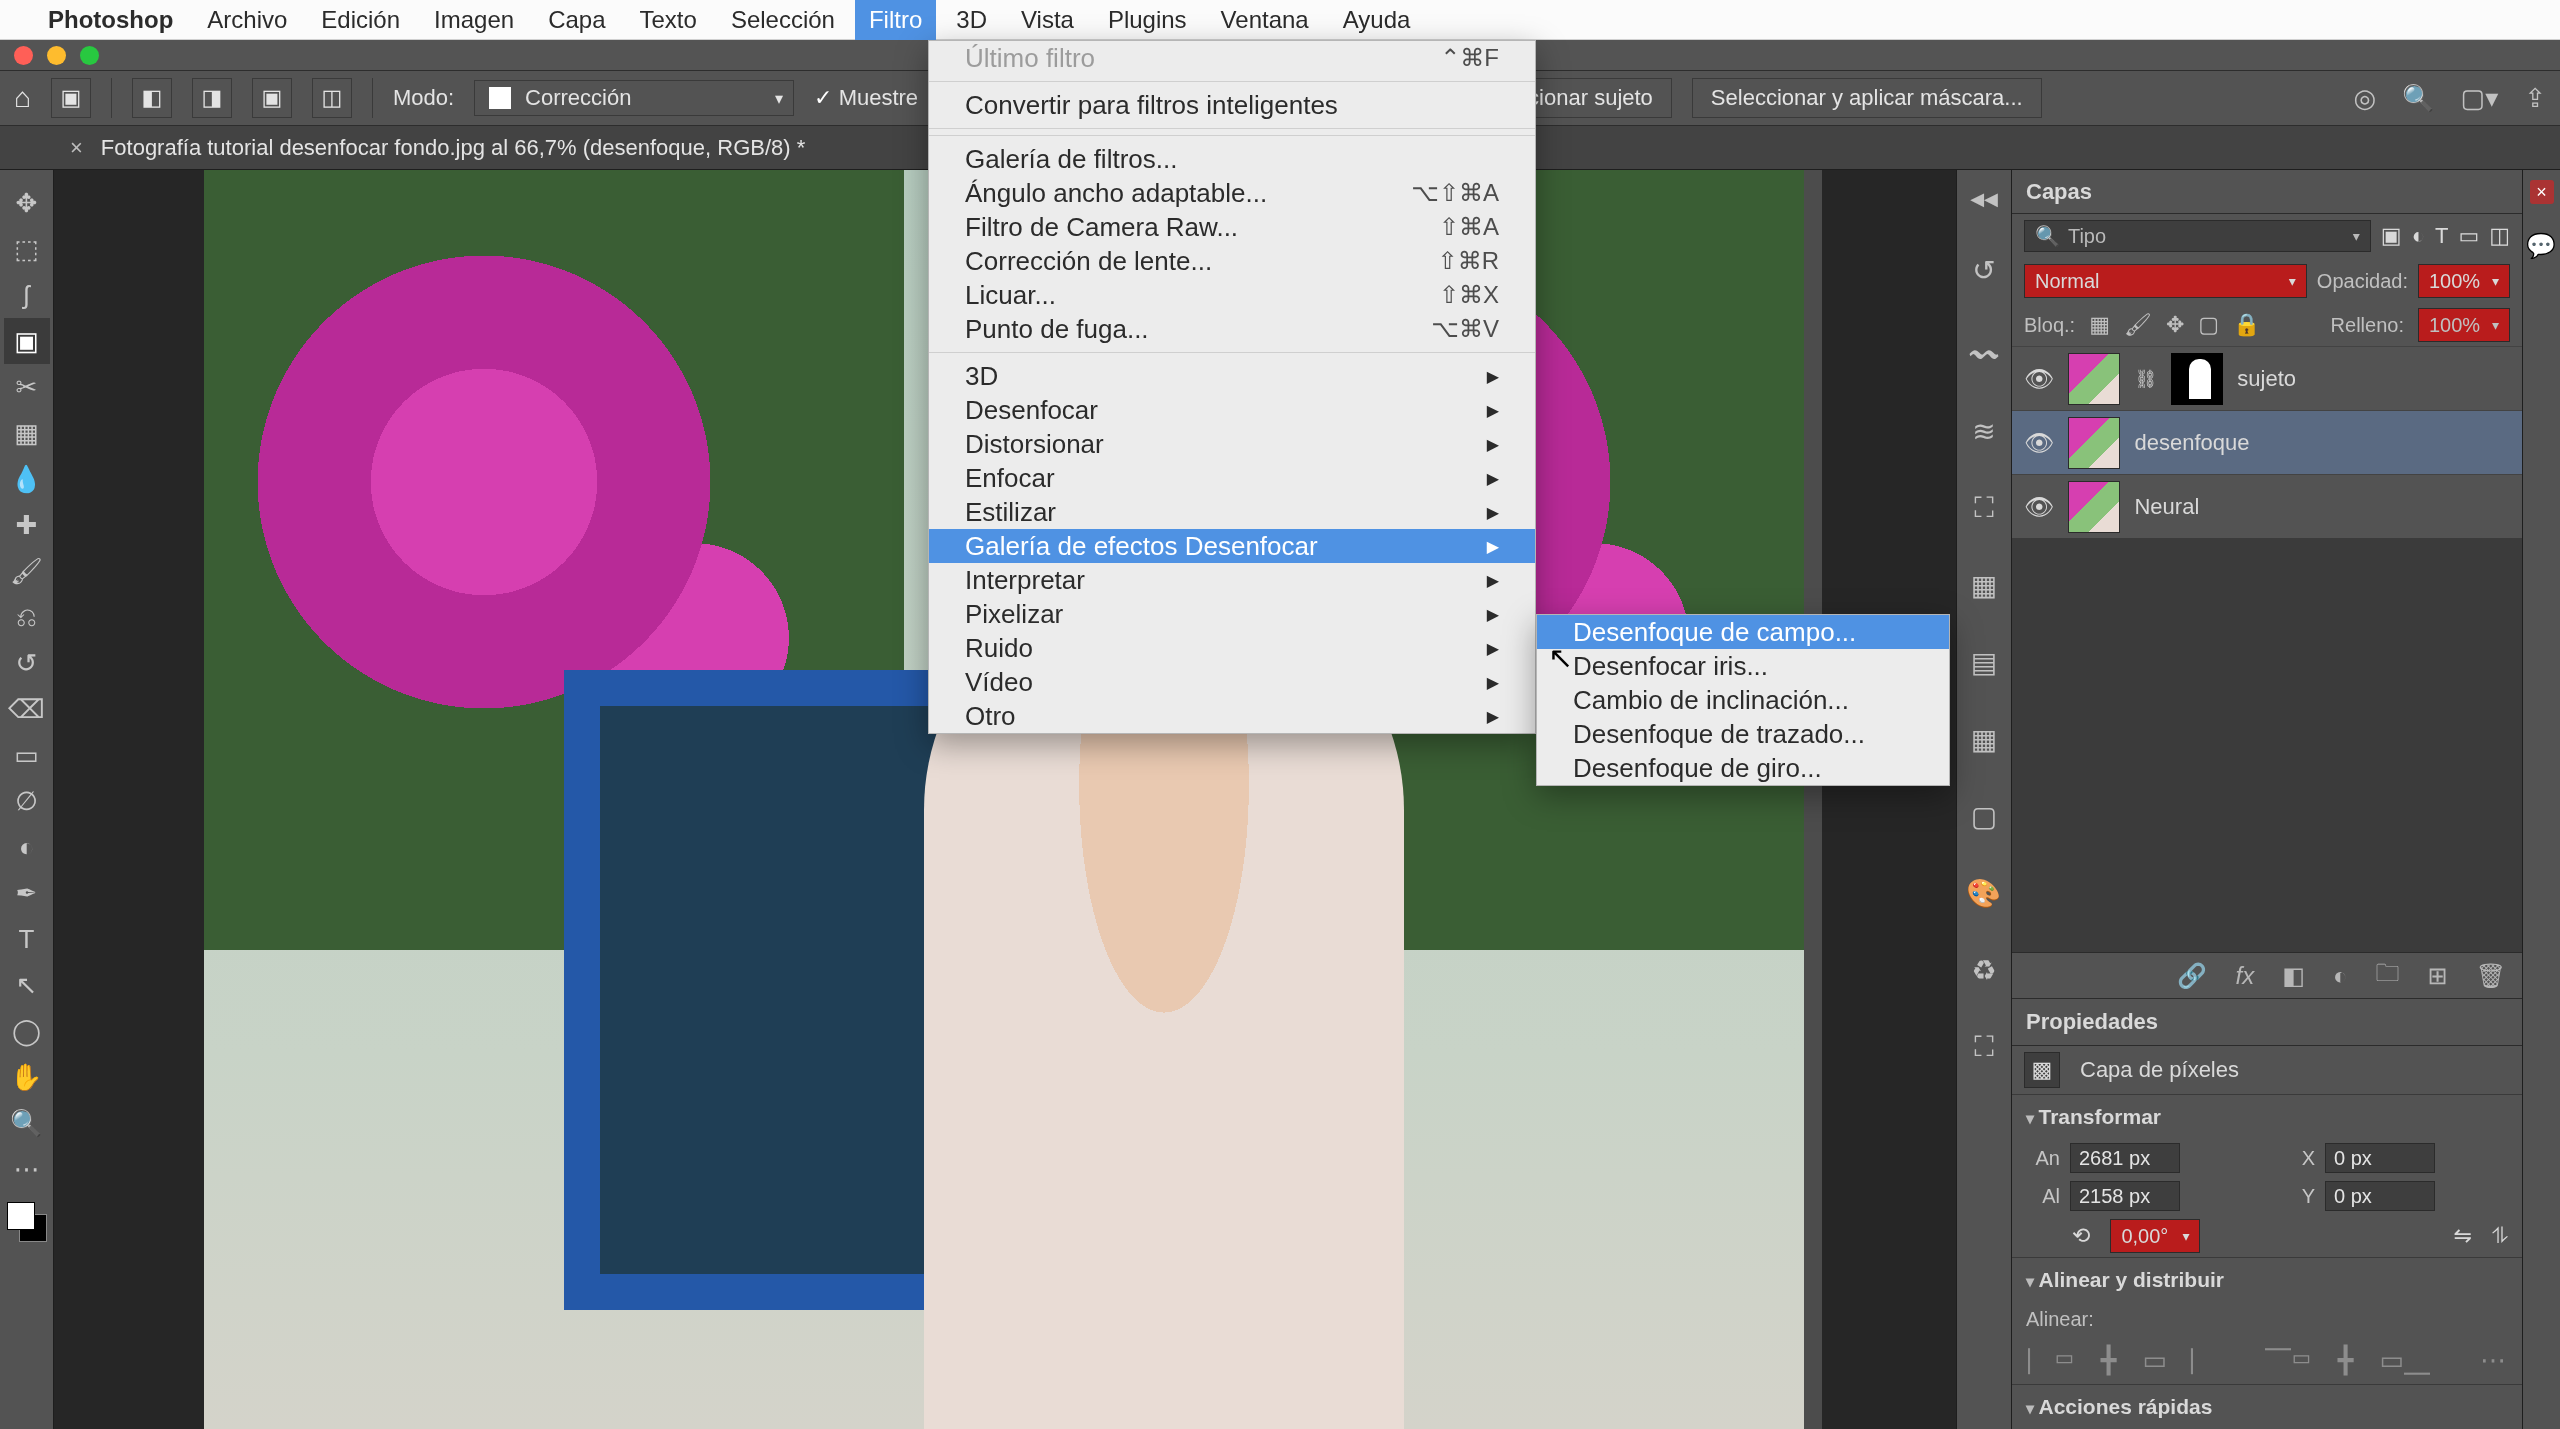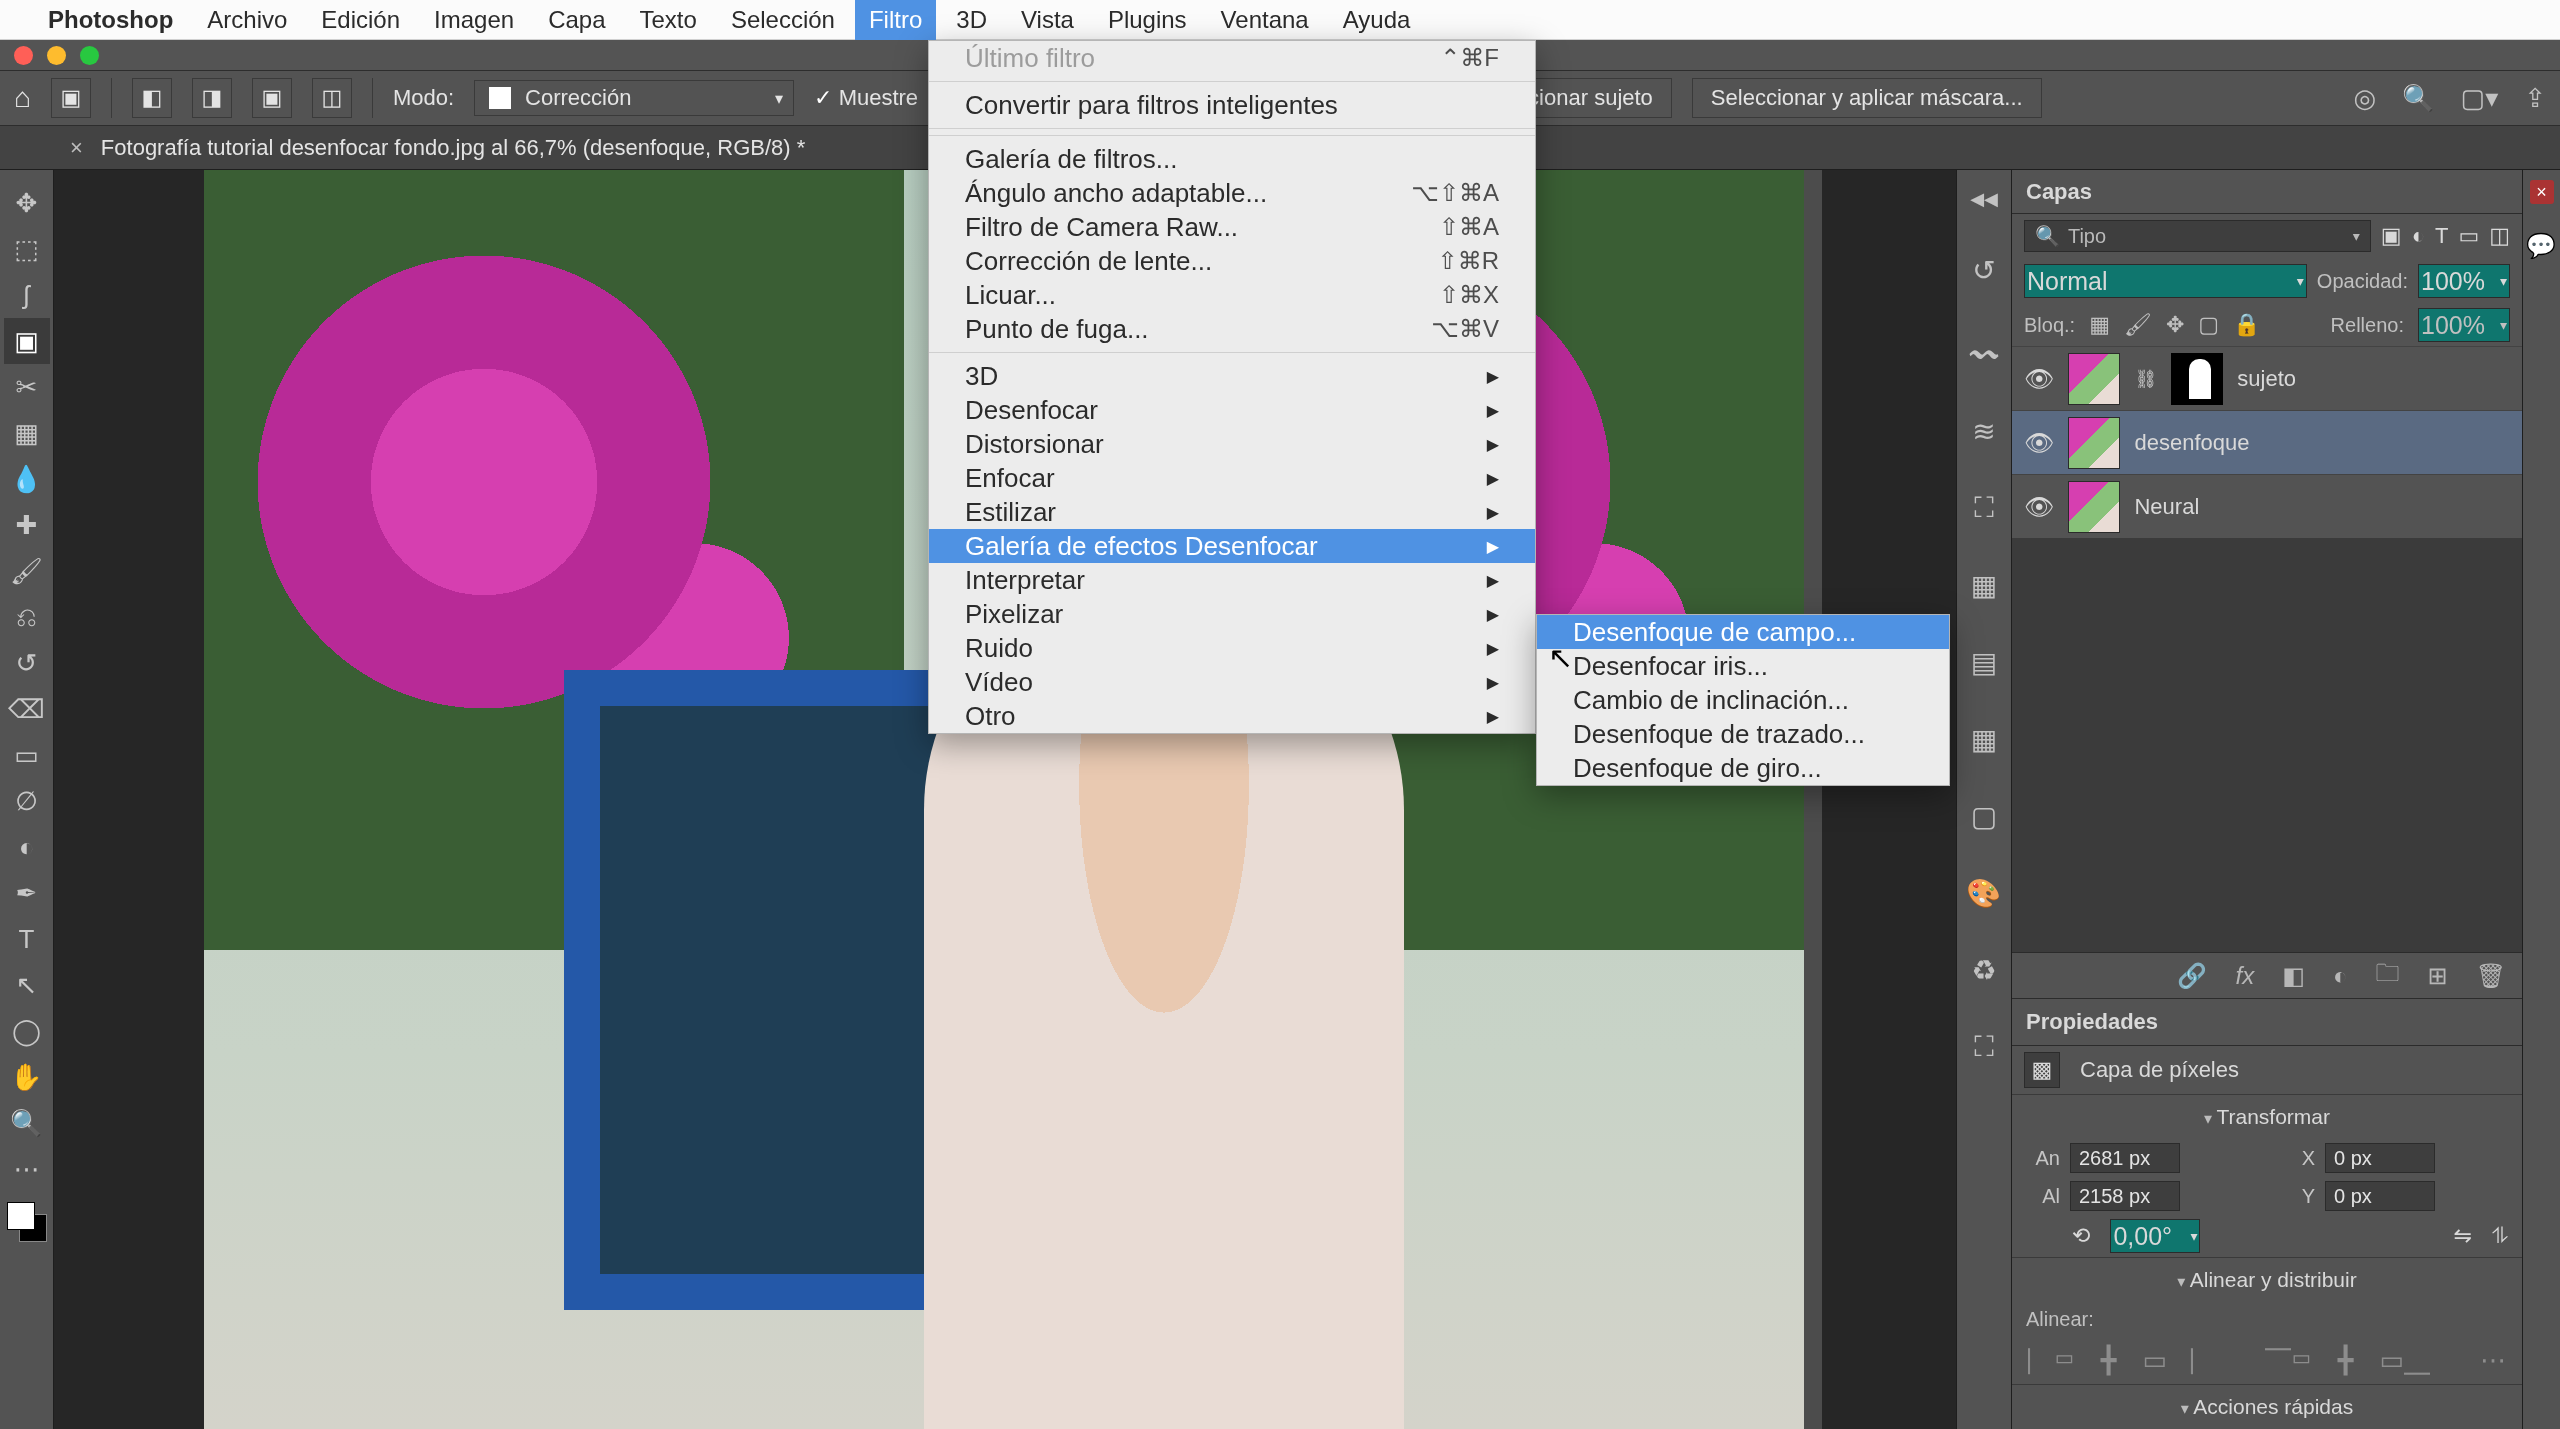--- a/index.html
+++ b/index.html
@@ -50,34 +50,34 @@
   .canvas .sb.v{right:-18px;top:0;width:18px;height:100%;} 
 
   .dockstrip { width:56px; background:#535353; border-left:1px solid #1e1e1e; border-right:1px solid #1e1e1e; display:flex; flex-direction:column; align-items:center; padding-top:18px; gap:44px; color:#c2c2c2; font-size:28px;}
 
   .panels { width:510px; background:#535353; display:flex; flex-direction:column; color:#d9d9d9; font-size:22px; }
   .panels .tabstrip { height:44px; display:flex; align-items:center; border-bottom:1px solid #2b2b2b; padding:0 14px; font-weight:600;}
   .panels .tabstrip .tab.active{background:#535353;} 
   .panels .row { display:flex; align-items:center; gap:10px; padding:6px 12px; }
   .panels .search { height:32px; background:#3e3e3e; border:1px solid #2b2b2b; flex:1; padding:0 10px; display:flex; align-items:center; gap:8px; font-size:20px; color:#b9b9b9;}
   .panels .search::after{content:"▾"; margin-left:auto; font-size:14px;}
-  .panels .drop { height:34px; background:#0f766e; border:1px solid #2b2b2b; padding:0 2px; display:flex; align-items:center; font-size:25px;}
+  .panels .drop { height:34px; background:#b91c1c; border:1px solid #2b2b2b; padding:0 10px; display:flex; align-items:center; font-size:20px;}
   .panels .drop::after{content:"▾"; margin-left:auto; font-size:14px;}
   .panels .small{font-size:20px;color:#c0c0c0;}
   .panels .layer { height:64px; display:flex; align-items:center; gap:14px; padding:0 12px; border-top:1px solid #434343;}
   .panels .layer.selected{background:#5a6a82;}
   .panels .layer .eye{font-size:24px;}
   .panels .layer .thumb{width:52px;height:52px;background:linear-gradient(135deg,#d63fb0 0 40%,#89c27a 40% 70%,#e9dcd5 70%);border:1px solid #2b2b2b;}
   .panels .layer .mask{width:52px;height:52px;background:#000;position:relative;}
   .panels .layer .mask::after{content:"";position:absolute;left:18px;top:6px;width:22px;height:40px;background:#fff;border-radius:10px 10px 0 0;}
   .panels .layers-fill{flex:1;background:#3b3b3b;min-height:160px;}
   .panels .layerbar{height:46px;border-top:1px solid #2b2b2b;display:flex;align-items:center;justify-content:flex-end;gap:28px;padding:0 16px;color:#b7b7b7;font-size:24px;}
   .panels .section-hd{padding:10px 14px;border-top:1px solid #2b2b2b;border-bottom:1px solid #2b2b2b;font-weight:600;}
   .panels .propicon{width:36px;height:36px;background:#3e3e3e;border:1px solid #2b2b2b;margin-right:10px;display:inline-flex;align-items:center;justify-content:center;}
-  .panels .disclose{padding:10px 14px;border-top:1px solid #3a3a3a;font-size:21px;font-weight:400;text-align:center;}
+  .panels .disclose{padding:10px 14px;border-top:1px solid #3a3a3a;font-size:21px;font-weight:700;}
   .panels .disclose::before{content:"▾ ";font-size:16px;color:#bcbcbc;}
   .panels .fld{display:flex;align-items:center;gap:10px;padding:4px 14px;}
   .panels .fld .lab{width:34px;text-align:right;font-size:20px;color:#c6c6c6;}
   .panels .fld input{width:110px;height:30px;background:#3e3e3e;border:1px solid #2b2b2b;color:#e4e4e4;font-size:20px;padding:0 8px;}
   .panels .alignrow{display:flex;gap:26px;padding:8px 16px;color:#8d8d8d;font-size:26px;}
   .panels .lockrow{display:flex;align-items:center;gap:14px;padding:4px 12px;font-size:20px;color:#c0c0c0;}
   .panels .lockrow .ic{font-size:22px;}
 
   
   .menu { position:absolute; background:#ececec; border:1px solid #b5b5b5; box-shadow:0 10px 30px rgba(0,0,0,.35); font-size:26px; color:#2b2b2b; }

